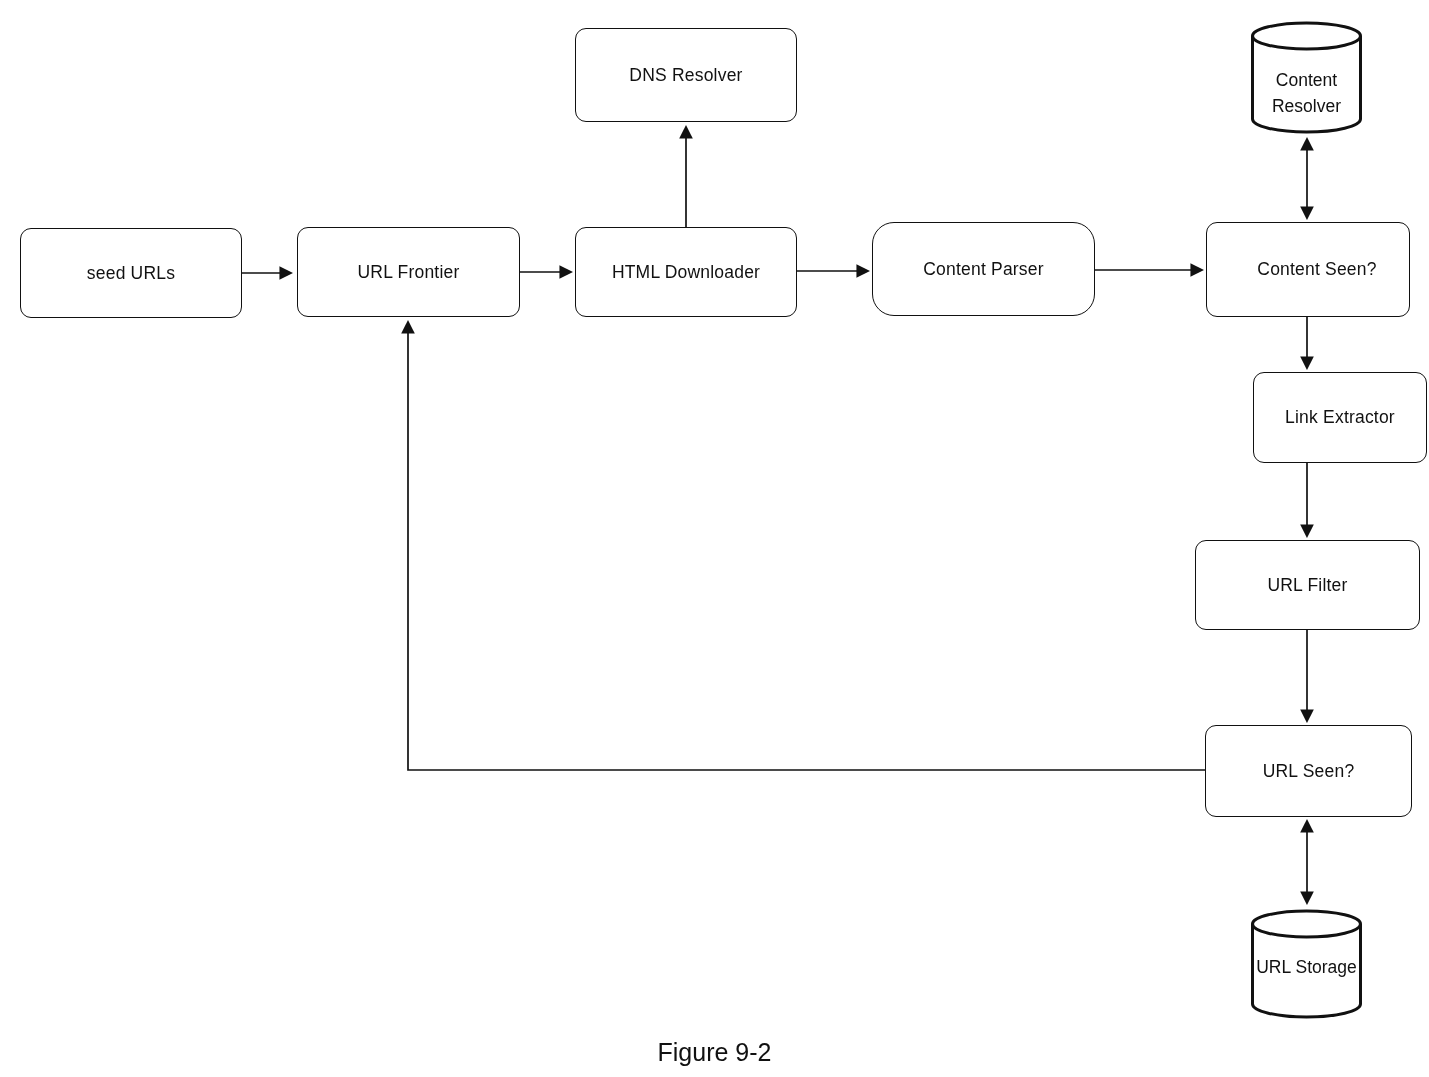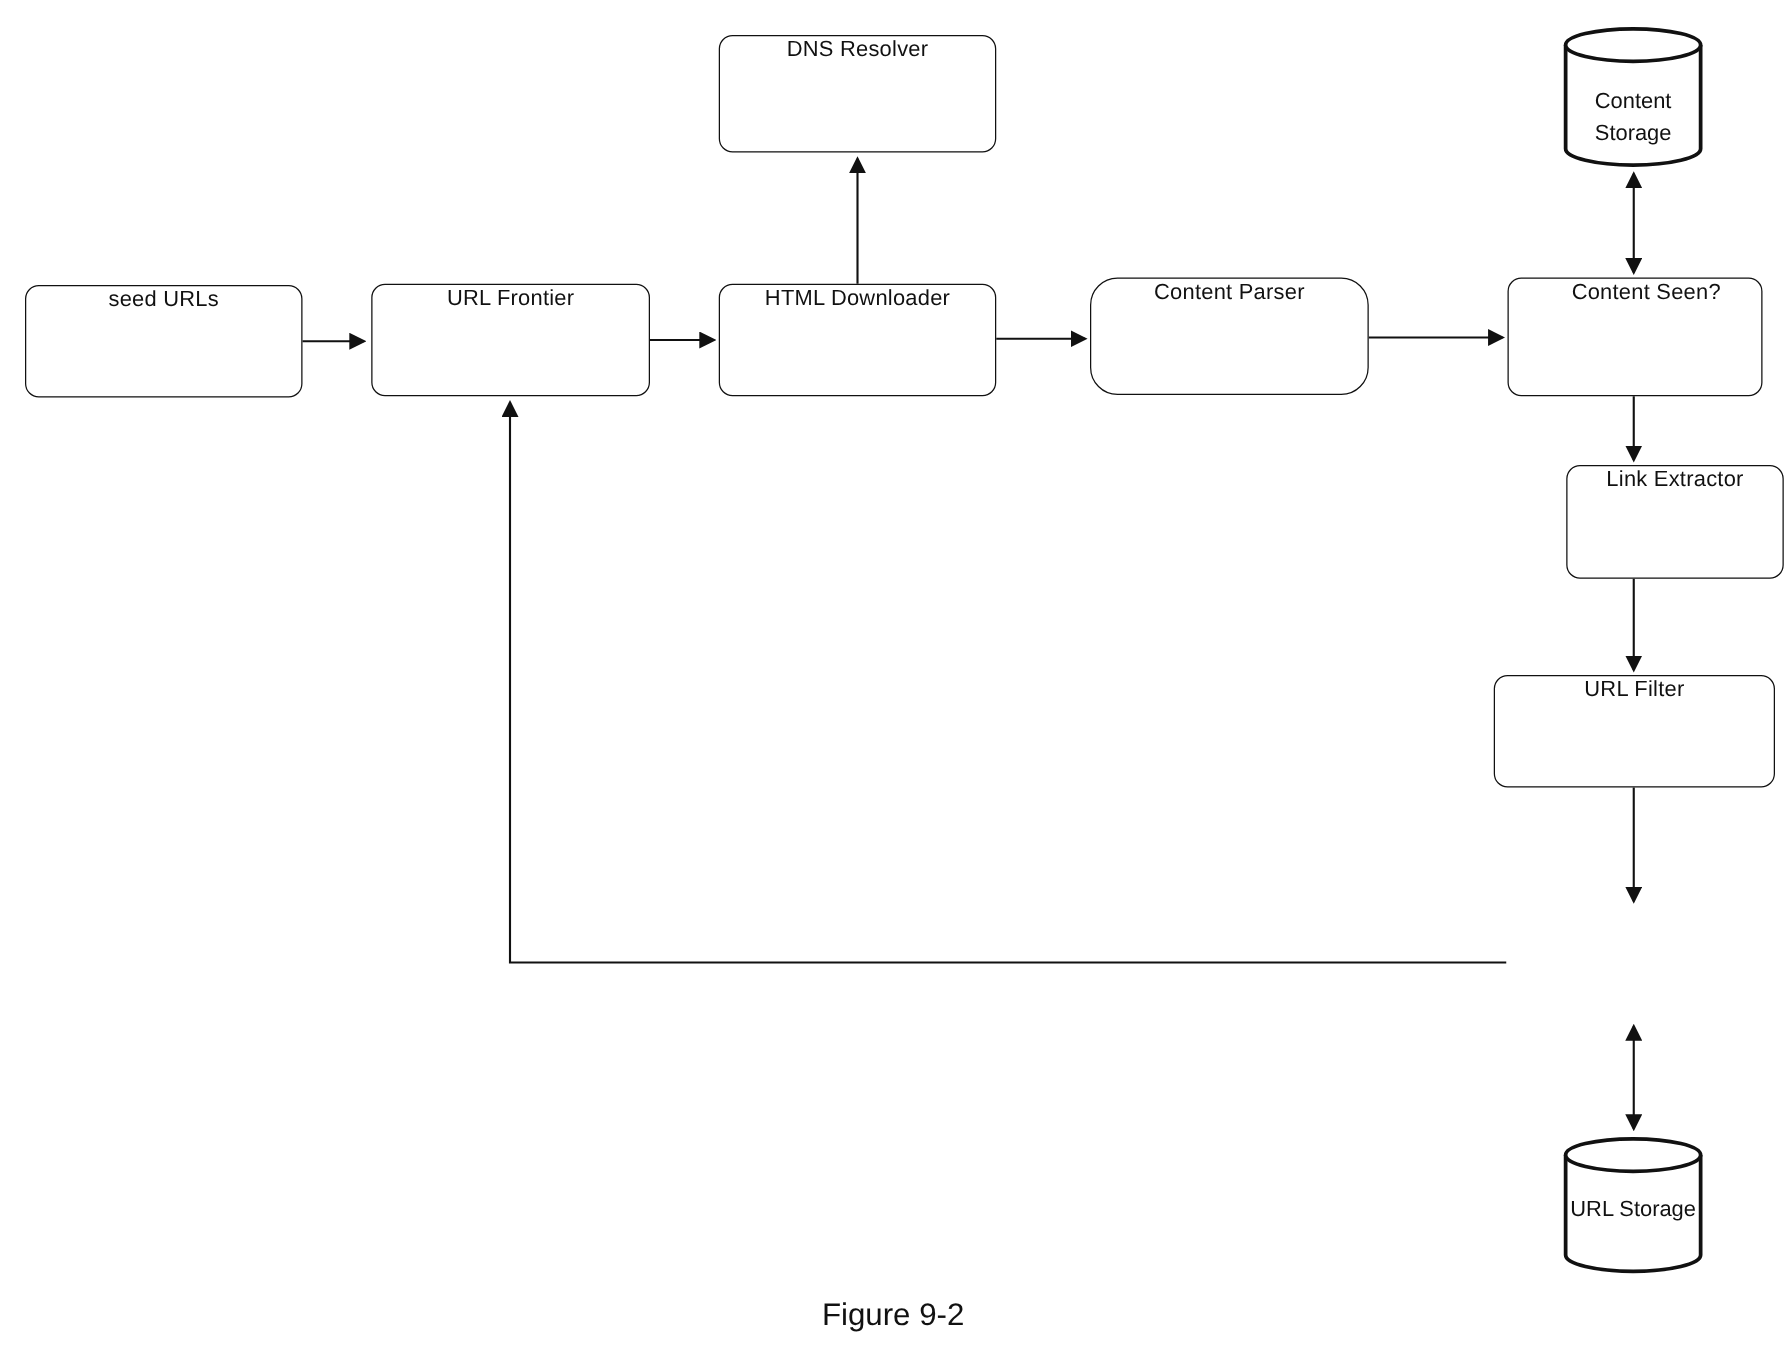--- a/index.html
+++ b/index.html
@@ -21,21 +21,21 @@
     top: 0;
     pointer-events: none;
   }
   .node {
     position: absolute;
     box-sizing: border-box;
     background: #ffffff;
     border: 1.8px solid #111111;
     border-radius: 11px;
     display: flex;
-    align-items: flex-start;
+    align-items: center;
     justify-content: center;
     text-align: center;
     font-size: 17.5px;
     color: #111111;
     letter-spacing: 0.2px;
   }
   .node span {
     padding: 0 6px;
   }
   .cylinder {
@@ -117,27 +117,30 @@
   </div>
 
   <div class="node" style="left:1206px; top:372px; width:174px; height:91px;margin-left:47px;">
     <span>Link Extractor</span>
   </div>
 
   <div class="node" style="left:1195px; top:540px; width:225px; height:90px;">
     <span>URL Filter</span>
   </div>
 
+  <div class="node" style="left:1205px; top:725px; width:207px; height:92px;">
+    <span>URL Seen?</span>
+  </div>
 
   <div class="cylinder" style="left:1250px; top:20px; width:113px; height:115px;">
     <svg width="113" height="115" viewBox="0 0 113 115">
       <path d="M2.5 16 L2.5 99 A54 13 0 0 0 110.5 99 L110.5 16" fill="#ffffff" stroke="#111111" stroke-width="3"></path>
       <ellipse cx="56.5" cy="16" rx="54" ry="13" fill="#ffffff" stroke="#111111" stroke-width="3"></ellipse>
     </svg>
-    <div class="cyl-label">Content Storage</div>
+    <div class="cyl-label">Content Resolver</div>
   </div>
 
   <div class="cylinder" style="left:1250px; top:908px; width:113px; height:112px;">
     <svg width="113" height="112" viewBox="0 0 113 112">
       <path d="M2.5 16 L2.5 96 A54 13 0 0 0 110.5 96 L110.5 16" fill="#ffffff" stroke="#111111" stroke-width="3"></path>
       <ellipse cx="56.5" cy="16" rx="54" ry="13" fill="#ffffff" stroke="#111111" stroke-width="3"></ellipse>
     </svg>
     <div class="cyl-label">URL Storage</div>
   </div>
 

